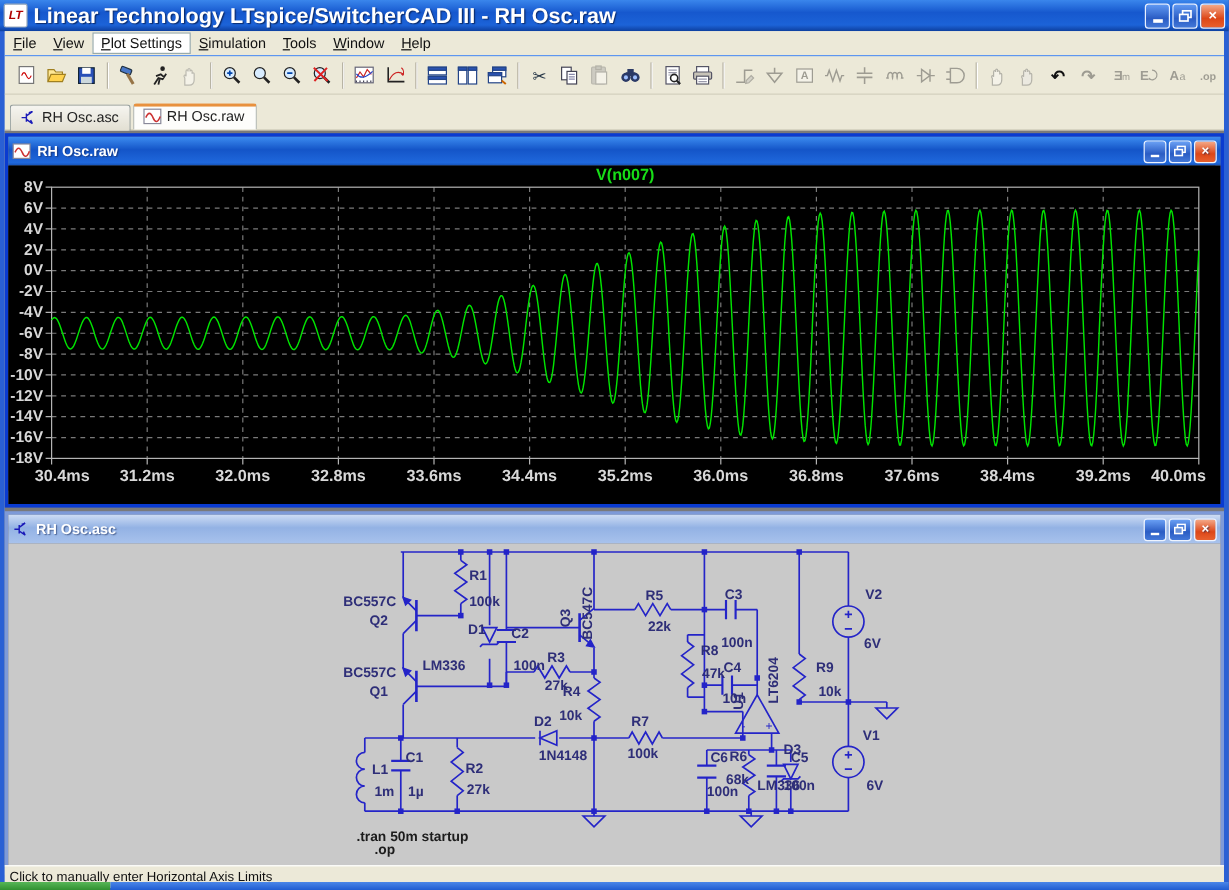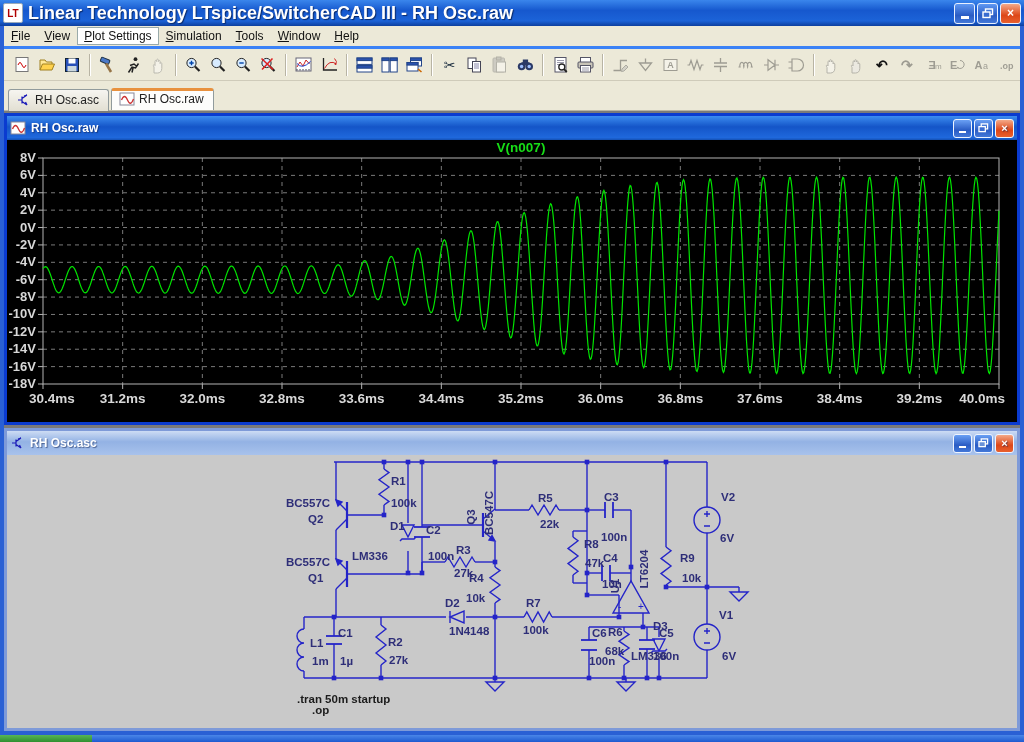--- a/index.html
+++ b/index.html
@@ -1,27 +1,27 @@
 <!DOCTYPE html>
 <html><head>
 <meta charset="utf-8">
 <style>
   html,body{margin:0;padding:0}
   body{width:1024px;height:742px;overflow:hidden;font-family:"Liberation Sans",sans-serif;background:#2a60d4;position:relative}
   
   .titlebar{height:26px;background:linear-gradient(180deg,#3a86ec 0%,#1658ce 40%,#1c63d8 80%,#0d3f9e 100%);display:flex;align-items:center;padding:0 3px;color:#fff}
-  .titlebar .appicon{width:18px;height:18px;background:#fff;border:1px solid #9ab;border-radius:2px;display:flex;align-items:center;justify-content:center;color:#b00000;font-weight:bold;font-size:10px;margin-right:5px}
+  .titlebar .appicon{width:18px;height:18px;background:#fff;border:1px solid #9ab;border-radius:2px;display:flex;align-items:center;justify-content:center;color:#b00000;font-weight:bold;font-size:10px;font-style:italic;margin-right:5px}
   .titlebar .ttext{font-size:18px;font-weight:bold;text-shadow:1px 1px 1px #0a2a6a;flex:1;white-space:nowrap;overflow:hidden}
   .wbtns{display:flex}
   .wbtn{width:21px;height:21px;border-radius:3px;border:1px solid #e8f0ff;display:flex;align-items:center;justify-content:center;color:#fff;font-size:12px;font-weight:bold;margin-left:2px;background:linear-gradient(180deg,#5f98f2,#2a5cc4 60%,#4378d8);box-sizing:border-box}
   .wbtn.close{background:linear-gradient(180deg,#f4a988,#dd4718 60%,#e8602e)}
   .wbtn .minbar{display:block;width:8px;height:3px;background:#fff;margin-top:9px}
   
   #frame{margin:0 4px;background:#ece9d8}
-  .menubar{height:20px;display:flex;align-items:center;font-size:12px;background:#ece9d8;border-bottom:3px solid #3b82f6}
+  .menubar{height:20px;display:flex;align-items:center;font-size:12px;background:#ece9d8;border-bottom:1px solid #3b82f6}
   .menuitem{padding:2px 7px;color:#111;cursor:default}
   .menuitem.hl{background:#fff;border:1px solid #9aa;padding:1px 6px}
   .menuitem u{text-decoration:underline}
   .toolbar{height:31px;display:flex;align-items:center;background:#ece9d8;border-bottom:1px solid #cfcbba;padding-left:6px}
   .tbtn{width:25px;height:25px;display:flex;align-items:center;justify-content:center;border:1px solid transparent;border-radius:2px}
   .tbtn.dis{filter:grayscale(1);opacity:.42}
   .tsep{width:1px;height:22px;background:#b8b4a4;border-right:1px solid #fff;margin:0 4px}
   .tbtn .tchar{font-size:14px;color:#234}
   
   .tabbar{height:29px;background:#ece9d8;display:flex;align-items:flex-end;padding-left:4px;border-bottom:1px solid #b8b4a4}
@@ -687,18 +687,21 @@
             <text x="715" y="205" font-size="11.5" font-weight="bold" fill="#2e2e78" font-family="Liberation Sans,sans-serif">6V</text>
             <text x="714" y="46" font-size="11.5" font-weight="bold" fill="#2e2e78" font-family="Liberation Sans,sans-serif">V2</text>
             <text x="713" y="87" font-size="11.5" font-weight="bold" fill="#2e2e78" font-family="Liberation Sans,sans-serif">6V</text>
             <text x="290" y="248" font-size="11.5" font-weight="bold" fill="#1c1c1c" font-family="Liberation Sans,sans-serif">.tran 50m startup</text>
             <text x="305" y="259" font-size="11.5" font-weight="bold" fill="#1c1c1c" font-family="Liberation Sans,sans-serif">.op</text>
           </svg>
         </div>
     </div>
   </div>
 
+  <div class="statusbar">
+    <span>Click to manually enter Horizontal Axis Limits</span>
+  </div>
 </div>
 
 <div class="taskstrip">
   <div class="startpart"></div>
   <div class="barpart"></div>
 </div>
 
 </body></html>

